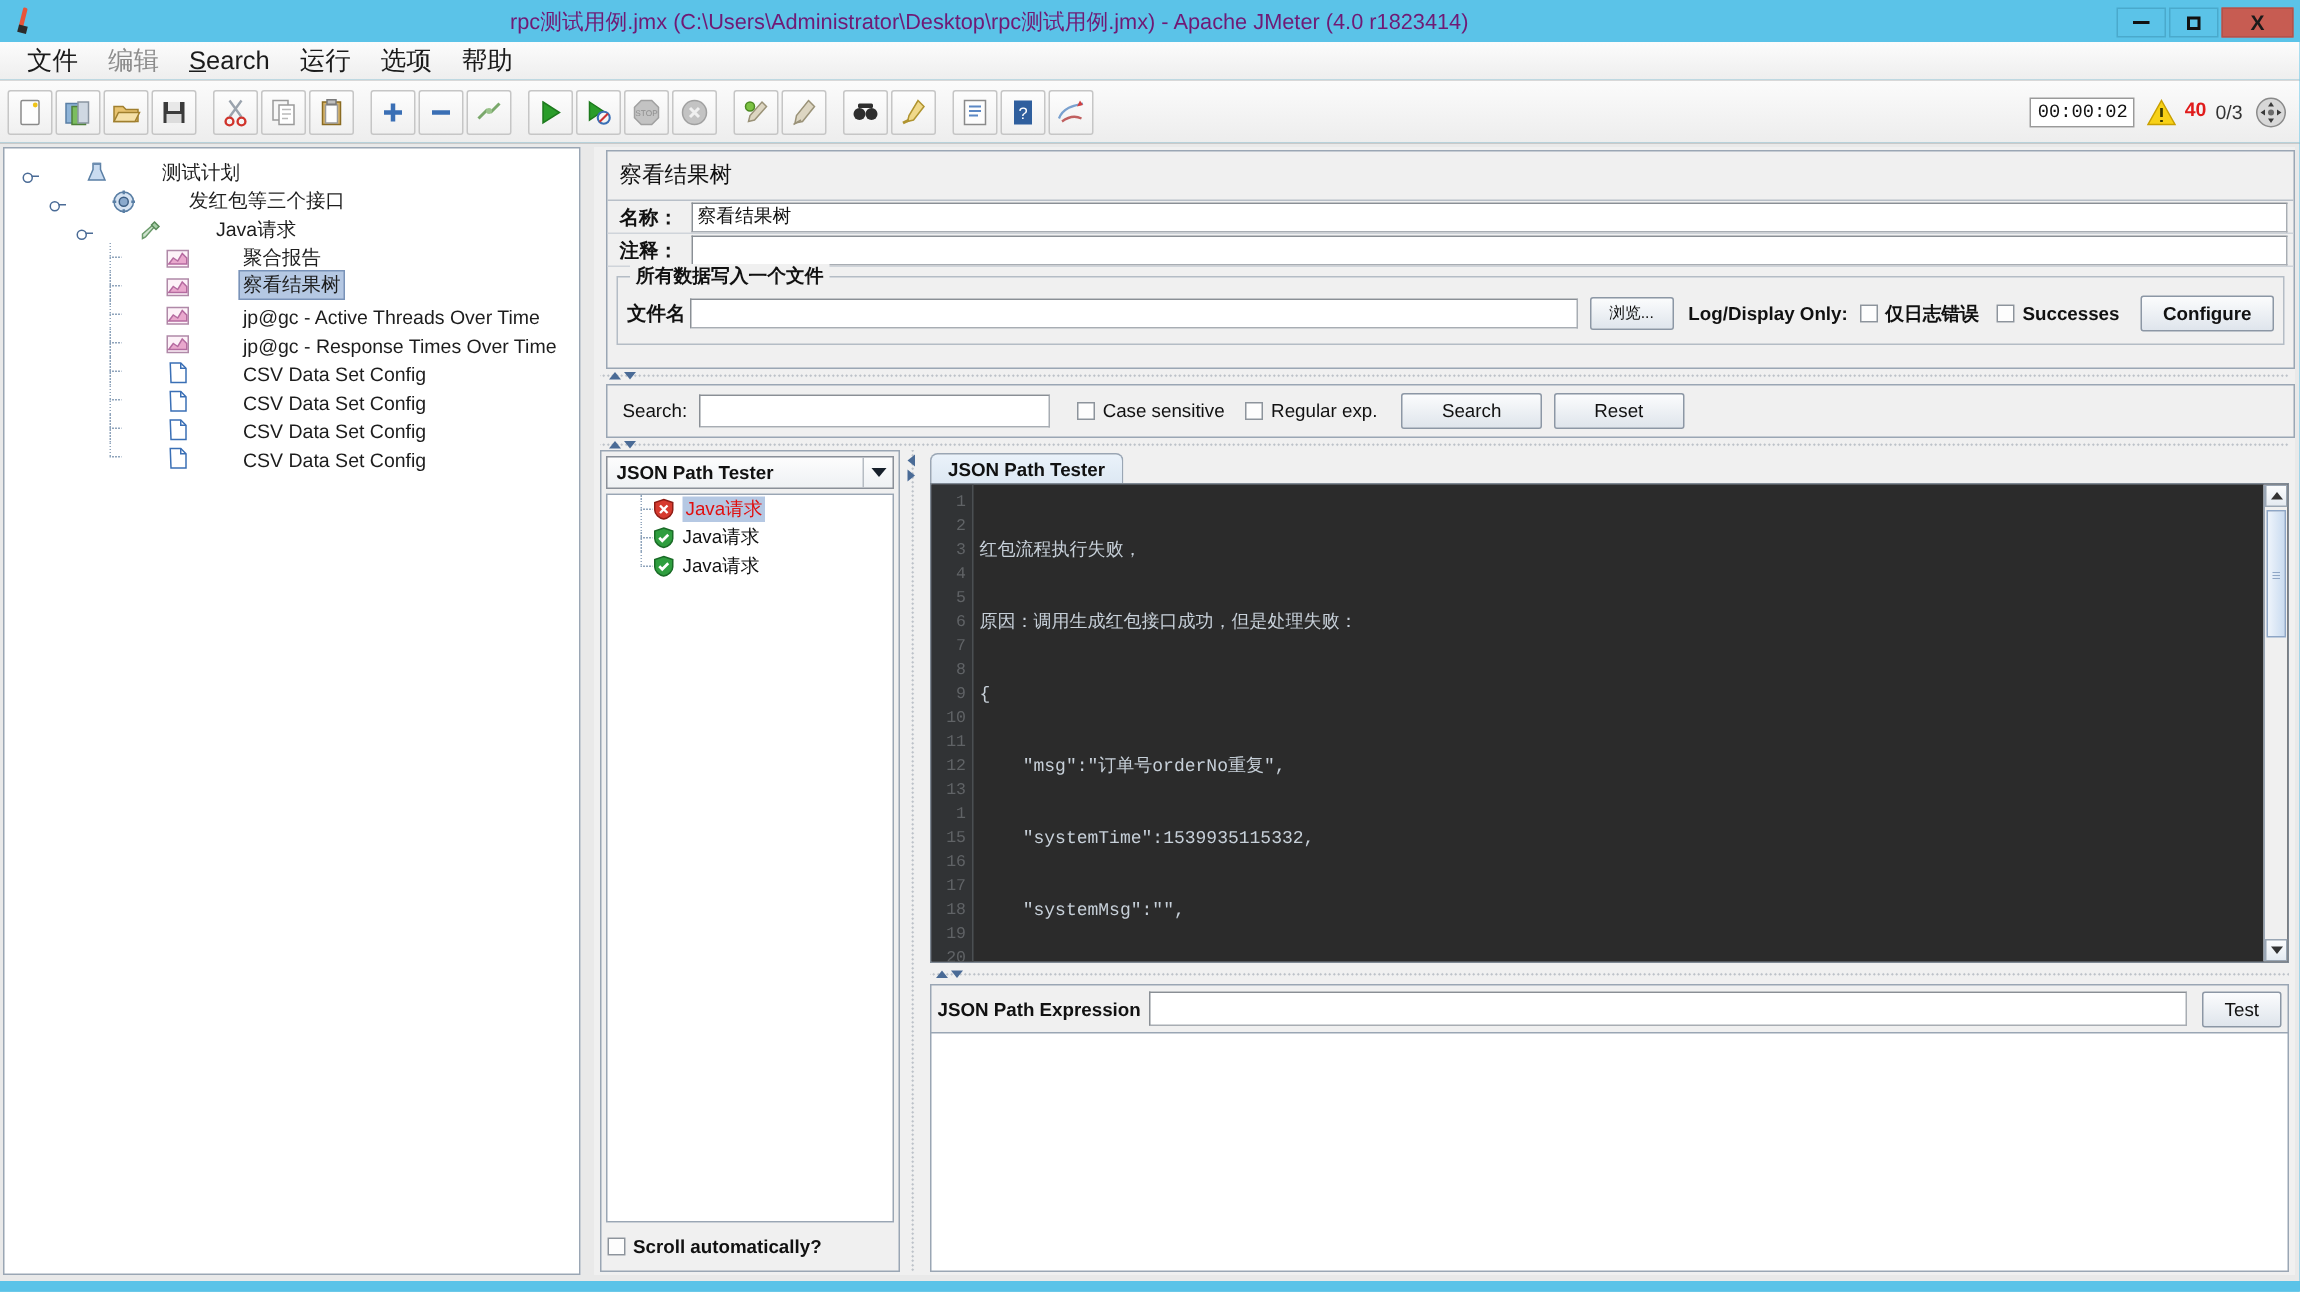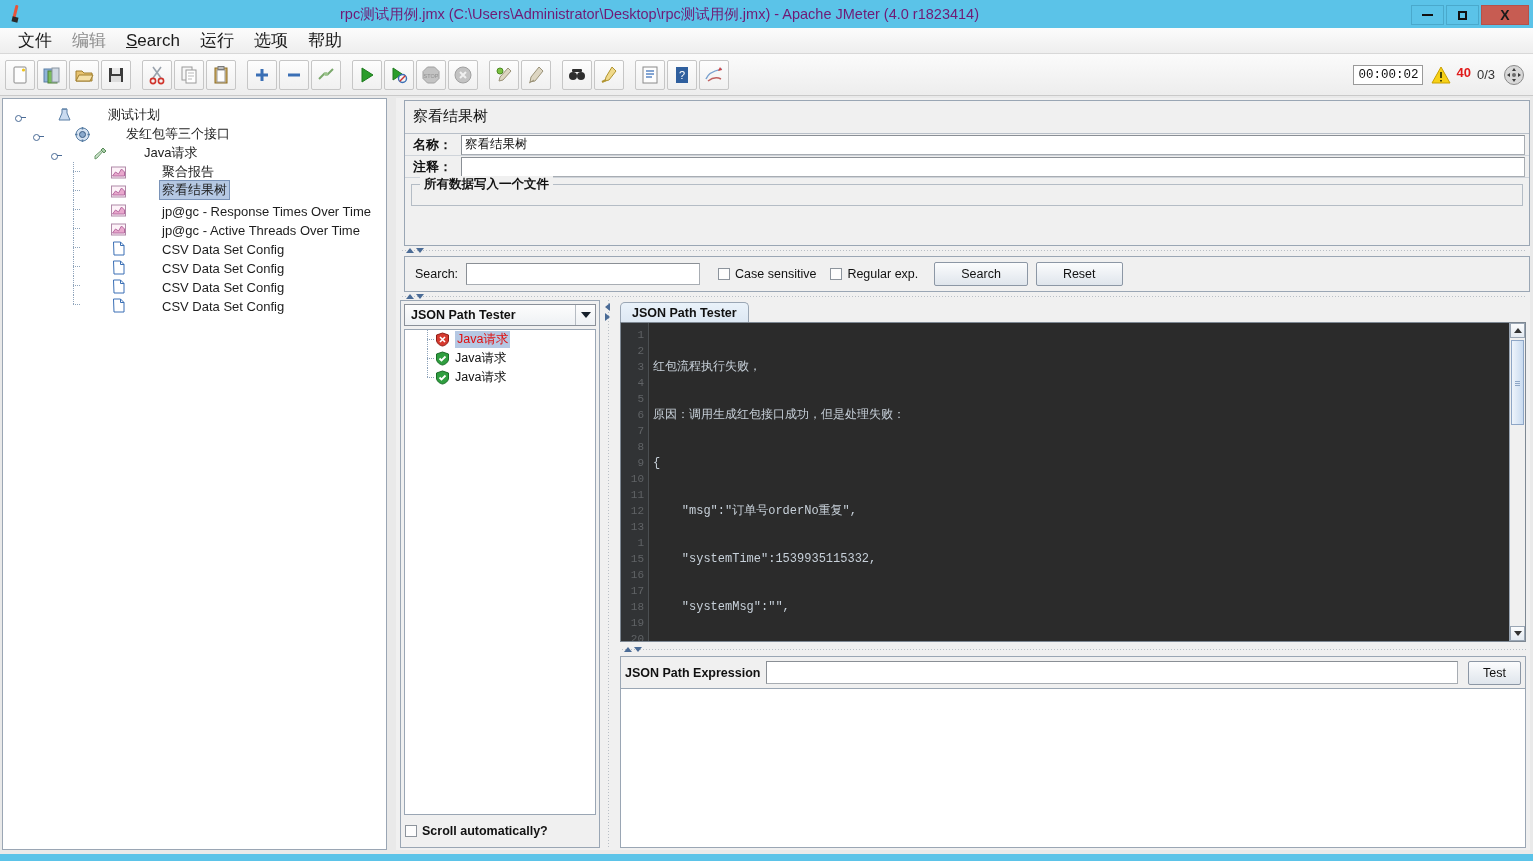--- a/index.html
+++ b/index.html
@@ -545,32 +545,32 @@
       </div>
 
       <div class="tnode" style="padding-left:58px">
         <span class="elbow"></span>
         <span class="ticon">
           <svg width="17" height="17" viewBox="0 0 17 17">
               <rect x="1.5" y="3" width="14" height="11" fill="#fdf2f8" stroke="#b089a8"></rect>
               <path d="M2.5 12l3-4 3 2 3-5 3 3v4z" fill="#e9a8cd" stroke="#b56ba0"></path>
             </svg>
         </span>
-        <span class="tlabel">jp@gc - Response Times Over Time</span>
+        <span class="tlabel">jp@gc - Active Threads Over Time</span>
       </div>
 
       <div class="tnode" style="padding-left:58px">
         <span class="elbow"></span>
         <span class="ticon">
           <svg width="17" height="17" viewBox="0 0 17 17">
               <rect x="1.5" y="3" width="14" height="11" fill="#fdf2f8" stroke="#b089a8"></rect>
               <path d="M2.5 12l3-4 3 2 3-5 3 3v4z" fill="#e9a8cd" stroke="#b56ba0"></path>
             </svg>
         </span>
-        <span class="tlabel">jp@gc - Active Threads Over Time</span>
+        <span class="tlabel">jp@gc - Response Times Over Time</span>
       </div>
 
       <div class="tnode" style="padding-left:58px">
         <span class="elbow"></span>
         <span class="ticon">
           <svg width="17" height="17" viewBox="0 0 17 17">
               <path d="M3.5 2h7l3.5 3.5V15h-10z" fill="#ffffff" stroke="#3a6fb5"></path>
               <path d="M10.5 2v3.5H14" fill="none" stroke="#3a6fb5"></path>
             </svg>
         </span>
@@ -625,20 +625,31 @@
         <input class="txt" value="察看结果树" style="">
       </div>
 
       <div class="field-row">
         <span class="field-label">注释：</span>
         <input class="txt" value="" style="">
       </div>
 
       <div class="group">
         <span class="group-title">所有数据写入一个文件</span>
+        <div style="display:flex;align-items:center;gap:0;">
+          <span class="field-label" style="width:42px;">文件名</span>
+          <input class="txt" style="flex: 1 1 0%; margin-right: 8px;" value="">
+          <button class="btn small">浏览...</button>
+          <span style="font-size:12.5px;font-weight:bold;color:#111;margin:0 8px 0 10px;white-space:nowrap;">Log/Display Only:</span>
+          <span class="cb"></span>
+          <span class="cb-label bold">仅日志错误</span>
+          <span class="cb" style="margin-left:12px;"></span>
+          <span class="cb-label bold">Successes</span>
+          <button class="btn" style="margin-left:14px;font-weight:bold;padding:4px 14px;">Configure</button>
+        </div>
       </div>
     </div>
 
     <div class="hsplit" style="position:absolute;left:4px;top:148px;width:1126px;">
       <div class="arrows">
           <span class="ar-up"></span>
           <span class="ar-dn"></span>
         </div>
     </div>
 

